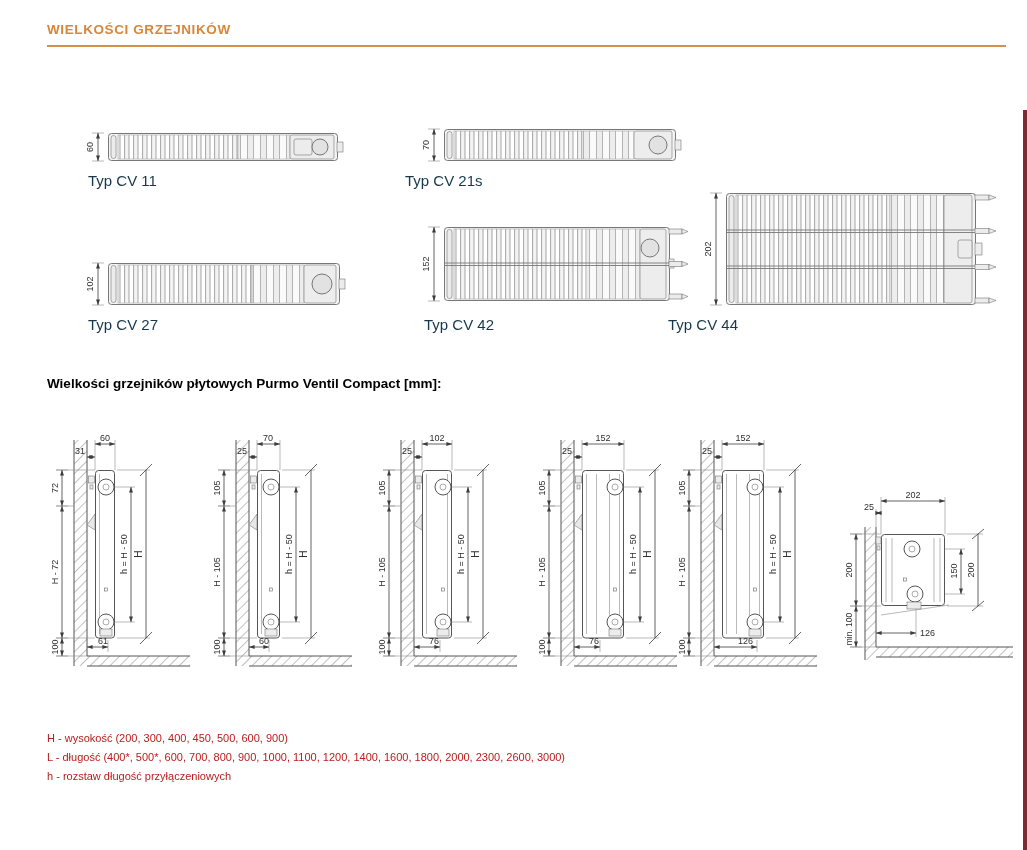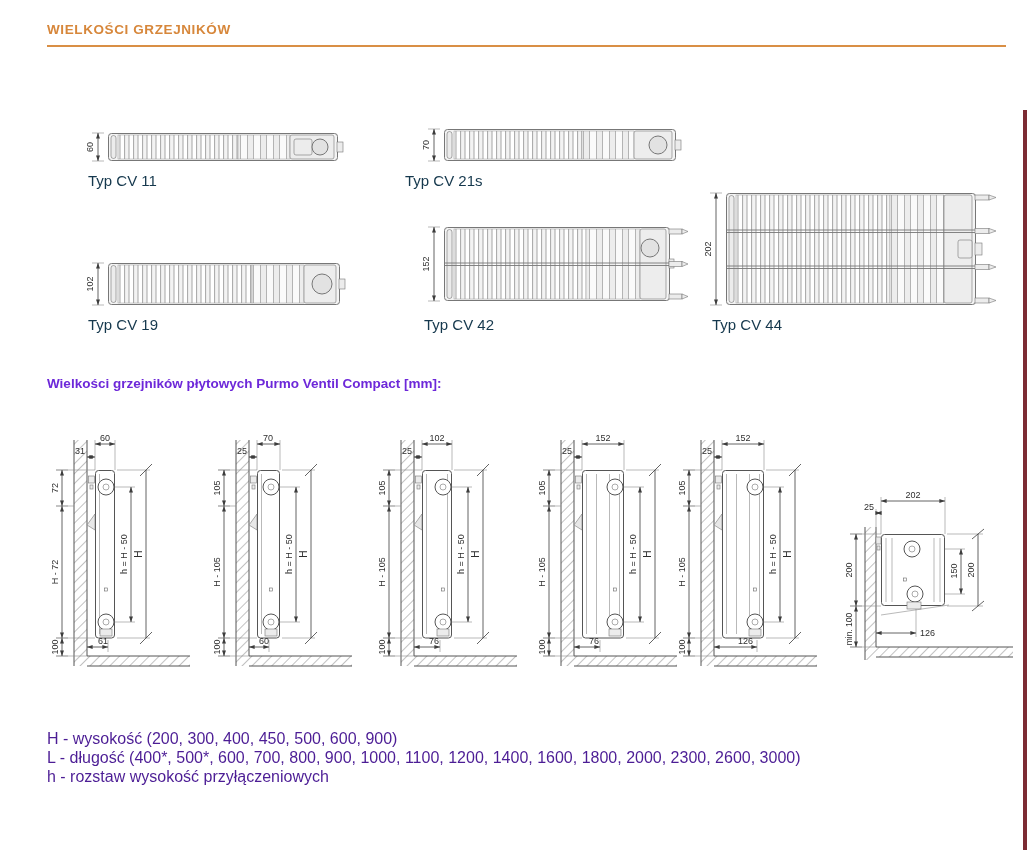--- a/index.html
+++ b/index.html
@@ -3,22 +3,22 @@
 <meta charset="utf-8">
 <style>
   html,body{margin:0;padding:0;background:#ffffff;}
   #page{position:relative;width:1027px;height:850px;background:#ffffff;overflow:hidden;
         font-family:"Liberation Sans",sans-serif;}
   .abs{position:absolute;}
   #title{left:47px;top:22px;font-size:13.5px;font-weight:bold;letter-spacing:.6px;color:#D7873B;}
   #rule{left:47px;top:45px;width:959px;height:0;border-top:2px solid #D98F45;}
   #edgebar{left:1023px;top:110px;width:4px;height:740px;background:#7C2B33;}
   .typlabel{font-size:15px;font-weight:normal;color:#15384D;}
-  #heading2{left:47px;top:376px;font-size:13.5px;font-weight:bold;color:#6d28d9;}
-  #notes{left:47px;top:729px;color:#4c1d95;font-size:16px;line-height:19px;}
+  #heading2{left:47px;top:376px;font-size:13.5px;font-weight:bold;color:#000000;}
+  #notes{left:47px;top:729px;color:#b91c1c;font-size:11px;line-height:19px;}
   svg{overflow:visible;}
   svg text{font-family:"Liberation Sans",sans-serif;font-size:9px;fill:#2e2e2e;}
   .ln{stroke:#555;stroke-width:1;fill:none;}
   .thin{stroke:#8a8a8a;stroke-width:.6;fill:none;}
   .dln{stroke:#3c3c3c;stroke-width:.8;fill:none;}
   .body{fill:#ffffff;stroke:#555;stroke-width:1;}
   .det{fill:#ececec;stroke:#777;stroke-width:.6;}
   .Hlab{font-size:10px;}
 </style>
 </head>
@@ -87,21 +87,21 @@
     <line class="dln" x1="16" y1="7" x2="16" y2="49" marker-start="url(#arrS)" marker-end="url(#arrE)"></line>
     <text transform="rotate(-90 11 28)" x="11" y="28" text-anchor="middle">102</text>
     <rect x="26.5" y="7.5" width="231" height="41" rx="3" fill="#f4f4f4" stroke="#777"></rect>
     <rect x="29" y="9.5" width="5" height="37" rx="2.5" class="det"></rect>
     <rect x="36" y="9" width="134" height="38" fill="url(#fins)" stroke="#999" stroke-width=".5"></rect>
     <rect x="170" y="9" width="52" height="38" fill="url(#conv)" stroke="#999" stroke-width=".5"></rect>
     <rect x="222" y="9" width="32" height="38" rx="2" fill="#ededed" stroke="#888" stroke-width=".7"></rect>
     <circle cx="240" cy="28" r="10" fill="#e2e2e2" stroke="#777"></circle>
     <rect x="257" y="23" width="6" height="10" class="det"></rect>
   </svg>
-  <div class="abs typlabel" style="left:88px;top:316px;">Typ CV 19</div>
+  <div class="abs typlabel" style="left:88px;top:316px;">Typ CV 27</div>
 
   <svg class="abs" style="left:418px;top:220px;" width="272" height="92">
     <path class="thin" d="M10,7 H22 M10,81 H22"></path>
     <line class="dln" x1="16" y1="7" x2="16" y2="81" marker-start="url(#arrS)" marker-end="url(#arrE)"></line>
     <text transform="rotate(-90 11 44)" x="11" y="44" text-anchor="middle">152</text>
     <rect x="26.5" y="7.5" width="225" height="73" rx="3" fill="#f4f4f4" stroke="#777"></rect>
     <rect x="29" y="9.5" width="5" height="69" rx="2.5" class="det"></rect>
     <rect x="36" y="9" width="132" height="70" fill="url(#fins)" stroke="#999" stroke-width=".5"></rect>
     <rect x="168" y="9" width="54" height="70" fill="url(#conv)" stroke="#999" stroke-width=".5"></rect>
     <rect x="222" y="9" width="26" height="70" rx="2" fill="#ededed" stroke="#888" stroke-width=".7"></rect>
@@ -135,21 +135,21 @@
       <rect x="275" y="9" width="14" height="5" class="det"></rect>
         <path d="M289,9 L296,11.5 L289,14 z" class="det"></path>
       <rect x="275" y="42.5" width="14" height="5" class="det"></rect>
         <path d="M289,42.5 L296,45 L289,47.5 z" class="det"></path>
       <rect x="275" y="78.5" width="14" height="5" class="det"></rect>
         <path d="M289,78.5 L296,81 L289,83.5 z" class="det"></path>
       <rect x="275" y="112" width="14" height="5" class="det"></rect>
         <path d="M289,112 L296,114.5 L289,117 z" class="det"></path>
     </g>
   </svg>
-  <div class="abs typlabel" style="left:712px;top:316px;">Typ CV 44</div>
+  <div class="abs typlabel" style="left:668px;top:316px;">Typ CV 44</div>
 
   <div class="abs" id="heading2">Wielkości grzejników płytowych Purmo Ventil Compact [mm]:</div>
 
   <svg class="abs" style="left:48px;top:430px;" width="132" height="240">
     <rect x="26" y="10" width="13" height="226" fill="url(#hatch)"></rect>
     <path class="ln" d="M26,10 V236 M39,10 V226"></path>
     <rect x="39" y="226" width="103" height="10" fill="url(#hatch)"></rect>
     <path class="ln" d="M39,226 H142 M39,236 H142"></path>
     <path class="thin" d="M47,40 V10 M67,40 V10 M47,40 H8 M26,76 H8 M47,208 H8 M39,226 H8 M8,40 H20 M8,76 H20 M8,208 H20 M8,226 H20 M66,57 H87 M66,192 H87 M69,40 H102 M69,208 H102 M60,210 V222"></path>
     <line class="dln" x1="47" y1="14" x2="67" y2="14" marker-start="url(#arrS)" marker-end="url(#arrE)"></line>
@@ -356,16 +356,16 @@
     <line class="dln" x1="133" y1="71" x2="133" y2="143"></line>
     <path class="dln" d="M127,76 L139,66 M127,148 L139,138"></path>
     <text transform="rotate(-90 129 107)" x="129" y="107" text-anchor="middle">200</text>
     <line class="dln" x1="31" y1="170" x2="71" y2="170" marker-start="url(#arrS)" marker-end="url(#arrE)"></line>
     <text x="75" y="173" text-anchor="start">126</text>
   </svg>
 
   <div class="abs" id="notes">
     <div>H - wysokość (200, 300, 400, 450, 500, 600, 900)</div>
     <div>L - długość (400*, 500*, 600, 700, 800, 900, 1000, 1100, 1200, 1400, 1600, 1800, 2000, 2300, 2600, 3000)</div>
-    <div>h - rozstaw wysokość przyłączeniowych</div>
+    <div>h - rozstaw długość przyłączeniowych</div>
   </div>
 
 </div>
 
 </body></html>

